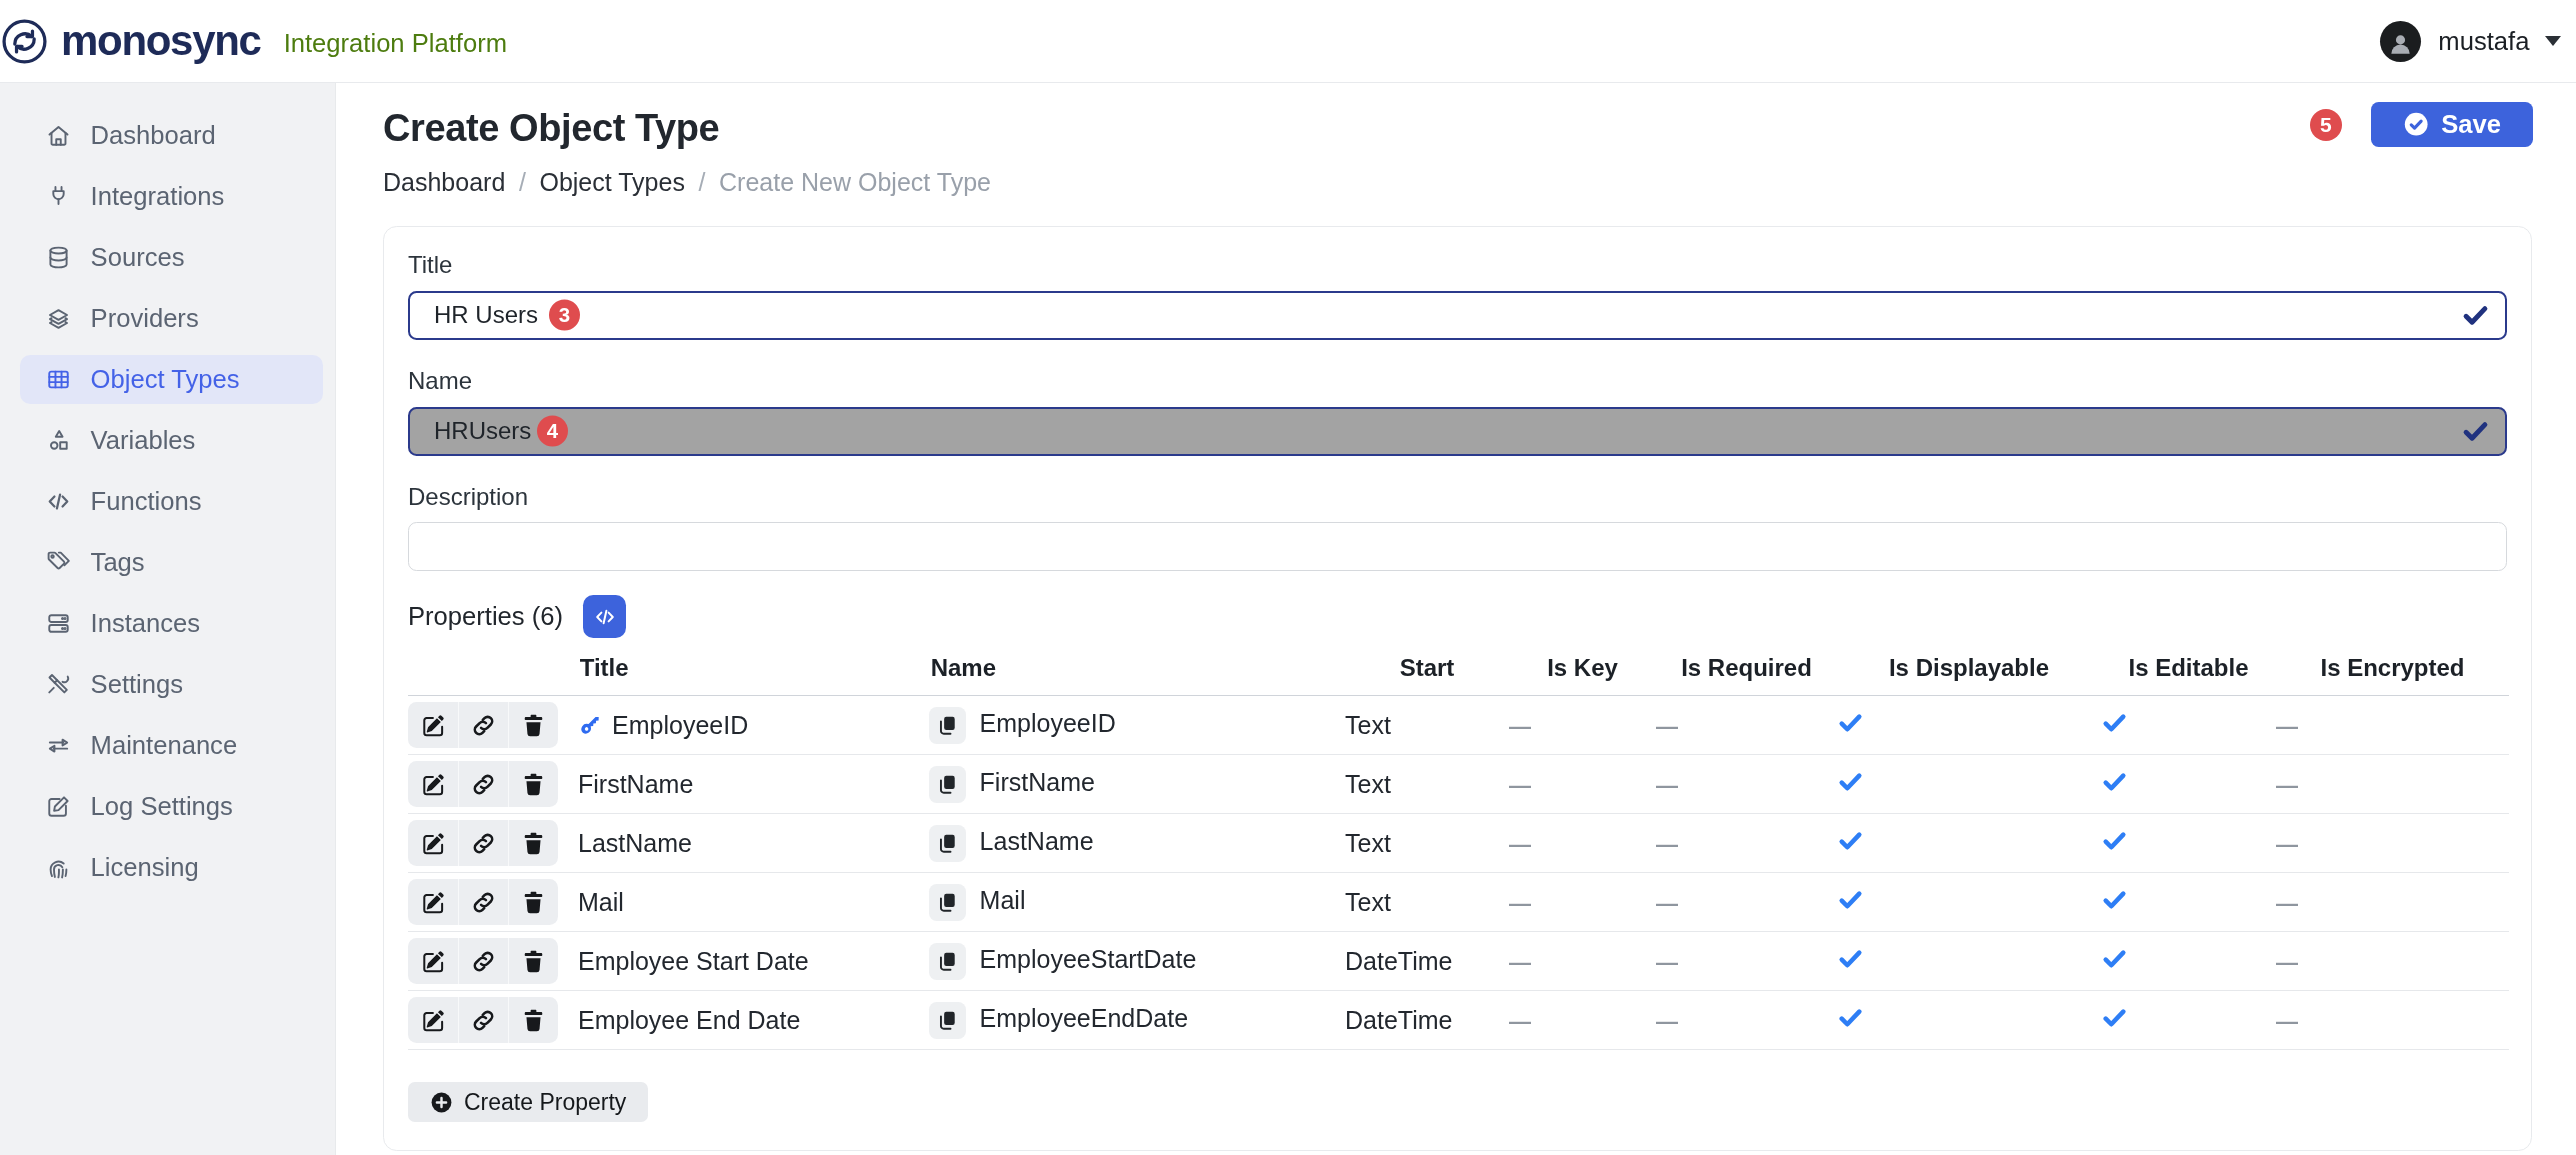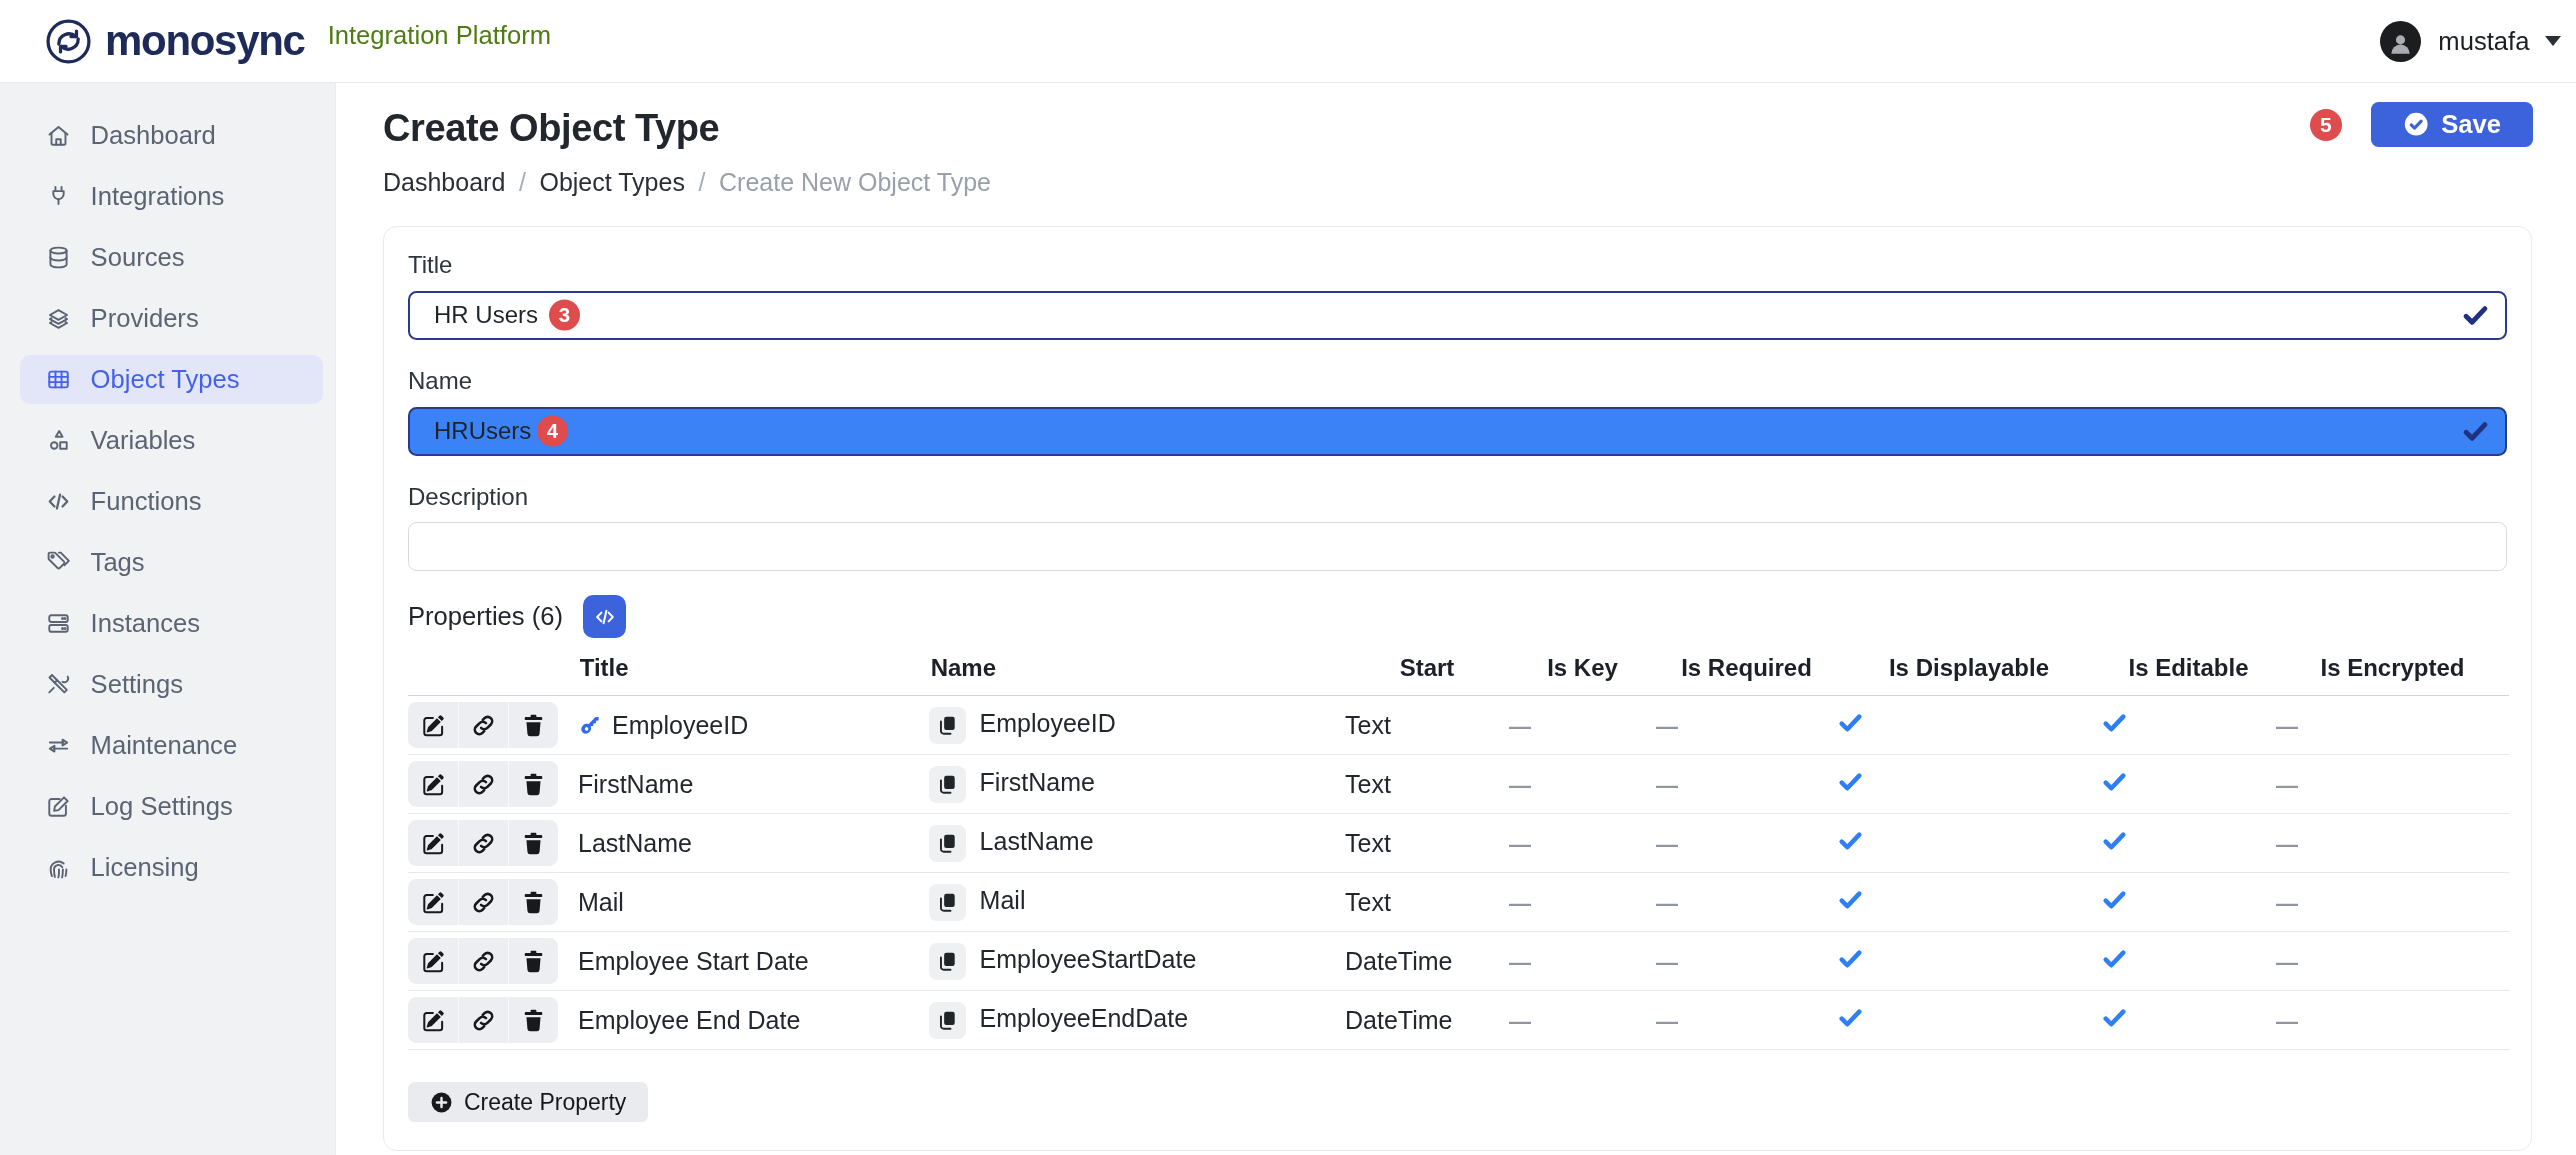--- a/index.html
+++ b/index.html
@@ -5,21 +5,21 @@
   * { margin:0; padding:0; box-sizing:border-box; }
   html,body { width:2576px; height:1155px; overflow:hidden; background:#fff;
               font-family:"Liberation Sans","DejaVu Sans",sans-serif; color:#22272e; }
 
   [data-icon] { display:inline-flex; }
   [data-icon] svg { width:100%; height:100%; display:block; }
 
   
   .header { position:absolute; top:0; left:0; right:0; height:83px; background:#fff;
             border-bottom:1.7px solid #e8eaed; display:flex; align-items:center; z-index:5; }
-  .brand { display:flex; padding-left:44px; }
+  .brand { display:flex; align-items:center; }
   .brand-icon { width:49px; height:49px; color:#1e2b58; }
   .brand-text { font-size:42px; font-weight:700; color:#1e2b58; letter-spacing:-1.3px; margin-left:12px; }
   .brand-sub { font-size:25.6px; color:#4d7c0f; margin-left:23px; padding-top:4.3px; }
   .user { margin-left:auto; display:flex; align-items:center; padding-right:15.3px; cursor:pointer; }
   .avatar { width:41px; height:41px; border-radius:50%; background:#1b1d1f; display:flex;
             align-items:center; justify-content:center; overflow:hidden; }
   .avatar span { width:29px; height:29px; color:#a9adb3; margin-top:5.1px; }
   .user-name { font-size:25.6px; color:#1b1f24; margin-left:17px; }
   .caret { width:0; height:0; border-left:8.5px solid transparent; border-right:8.5px solid transparent;
            border-top:10.2px solid #2b3036; margin-left:15.3px; }
@@ -53,21 +53,21 @@
   .save-btn .ic { width:26.4px; height:26.4px; }
 
   
   .card { margin:29px 44px 0 47px; background:#fff; border:1.7px solid #e8eaed; border-radius:13.6px;
           padding:24px 24px 28px 24px; }
   .field-label { font-size:24px; color:#2c343c; line-height:27px; }
   .input-wrap { position:relative; margin-top:12.8px; }
   .text-input { width:100%; height:49px; border-radius:8.5px; font-size:24px; color:#1f242a;
                 padding:0 60px 0 24px; font-family:inherit; outline:none; display:block; }
   .input-strong { border:2.6px solid #2b3a8c; background:#fff; }
-  .input-gray { border:2.6px solid #2b3a8c; background:#3b82f6; }
+  .input-gray { border:2.6px solid #2b3a8c; background:#a3a3a3; }
   .input-plain { border:1.7px solid #d6d9dd; background:#fff; }
   .input-check { position:absolute; right:17px; top:50%; transform:translateY(-50%);
                  width:29px; height:29px; color:#20327f; }
   .input-badge { position:absolute; top:50%; transform:translateY(-50%); width:31px; height:31px;
                  border-radius:50%; background:#df4c4e; color:#fff; font-size:20.4px; font-weight:700;
                  display:flex; align-items:center; justify-content:center; }
   .mt-gap { margin-top:27px; }
 
   
   .props-head { display:flex; align-items:center; gap:20.4px; margin-top:24px; }

